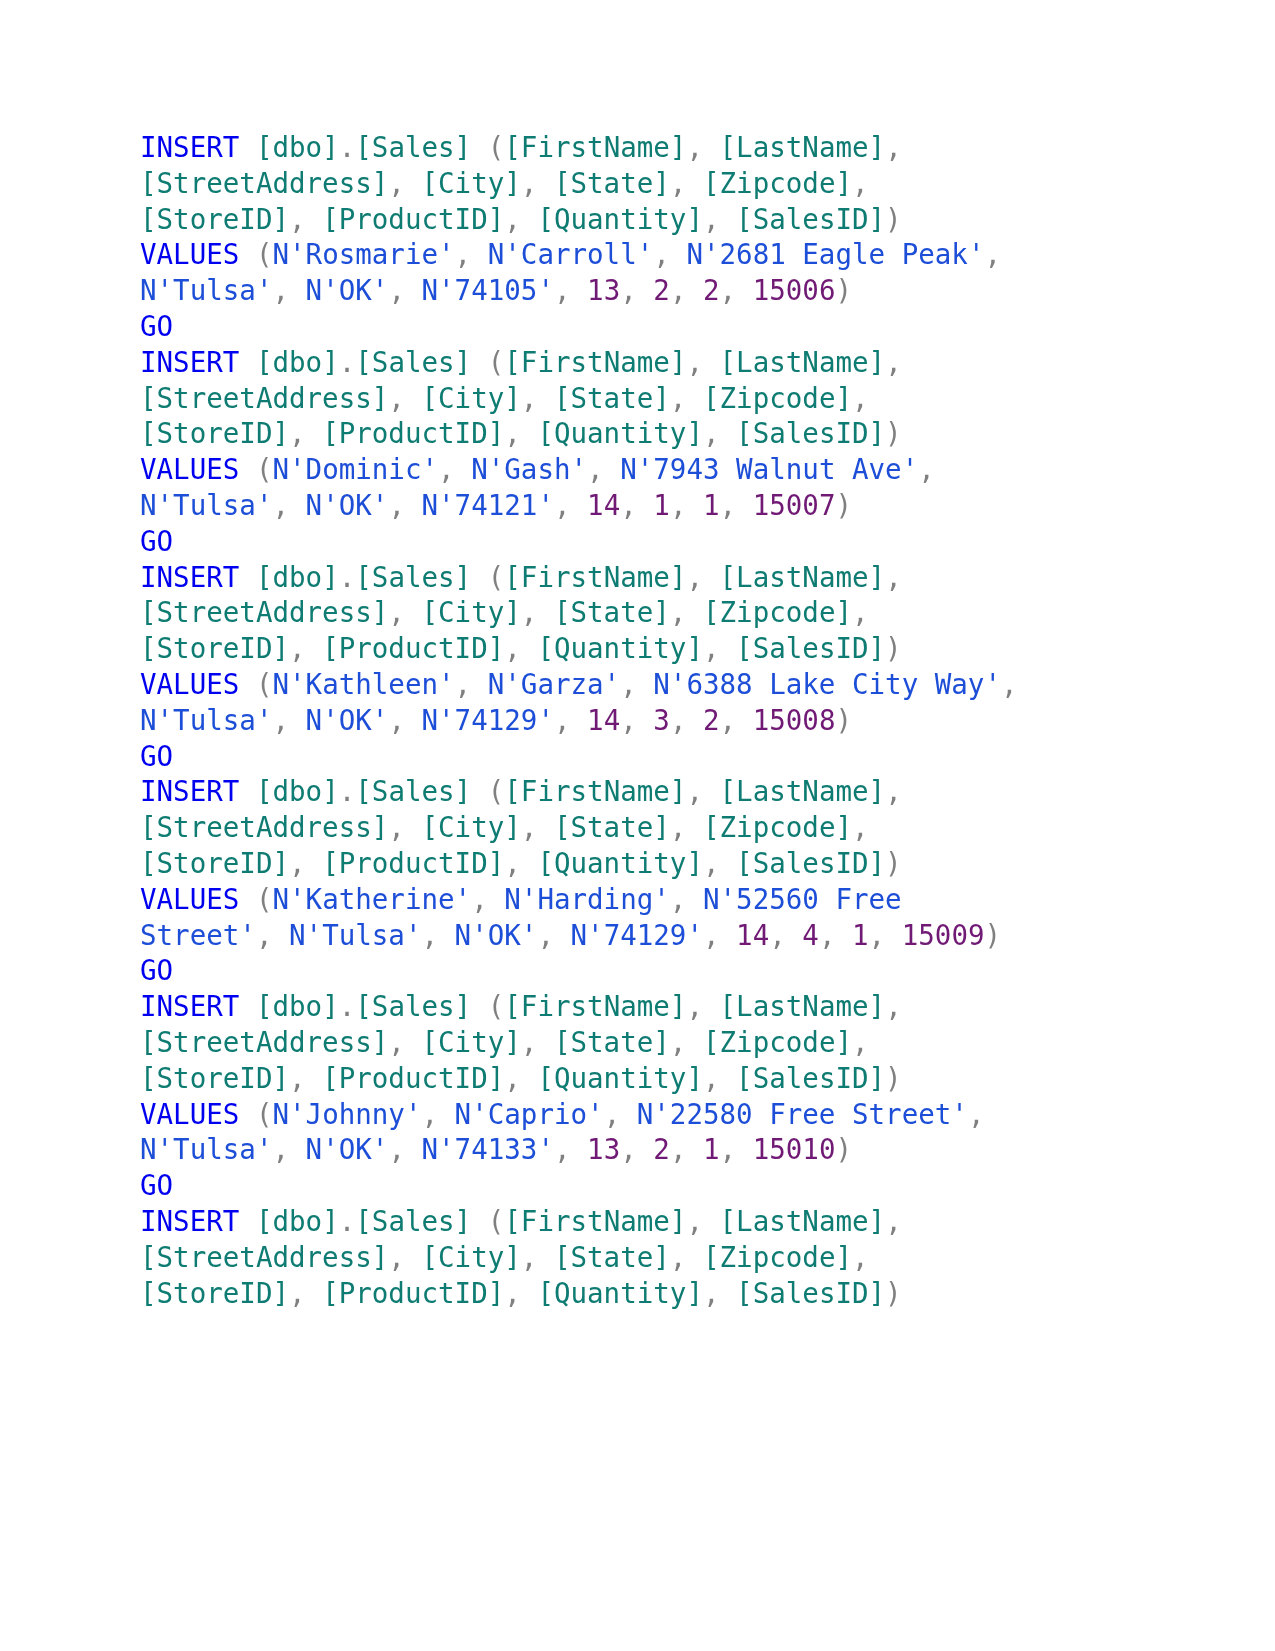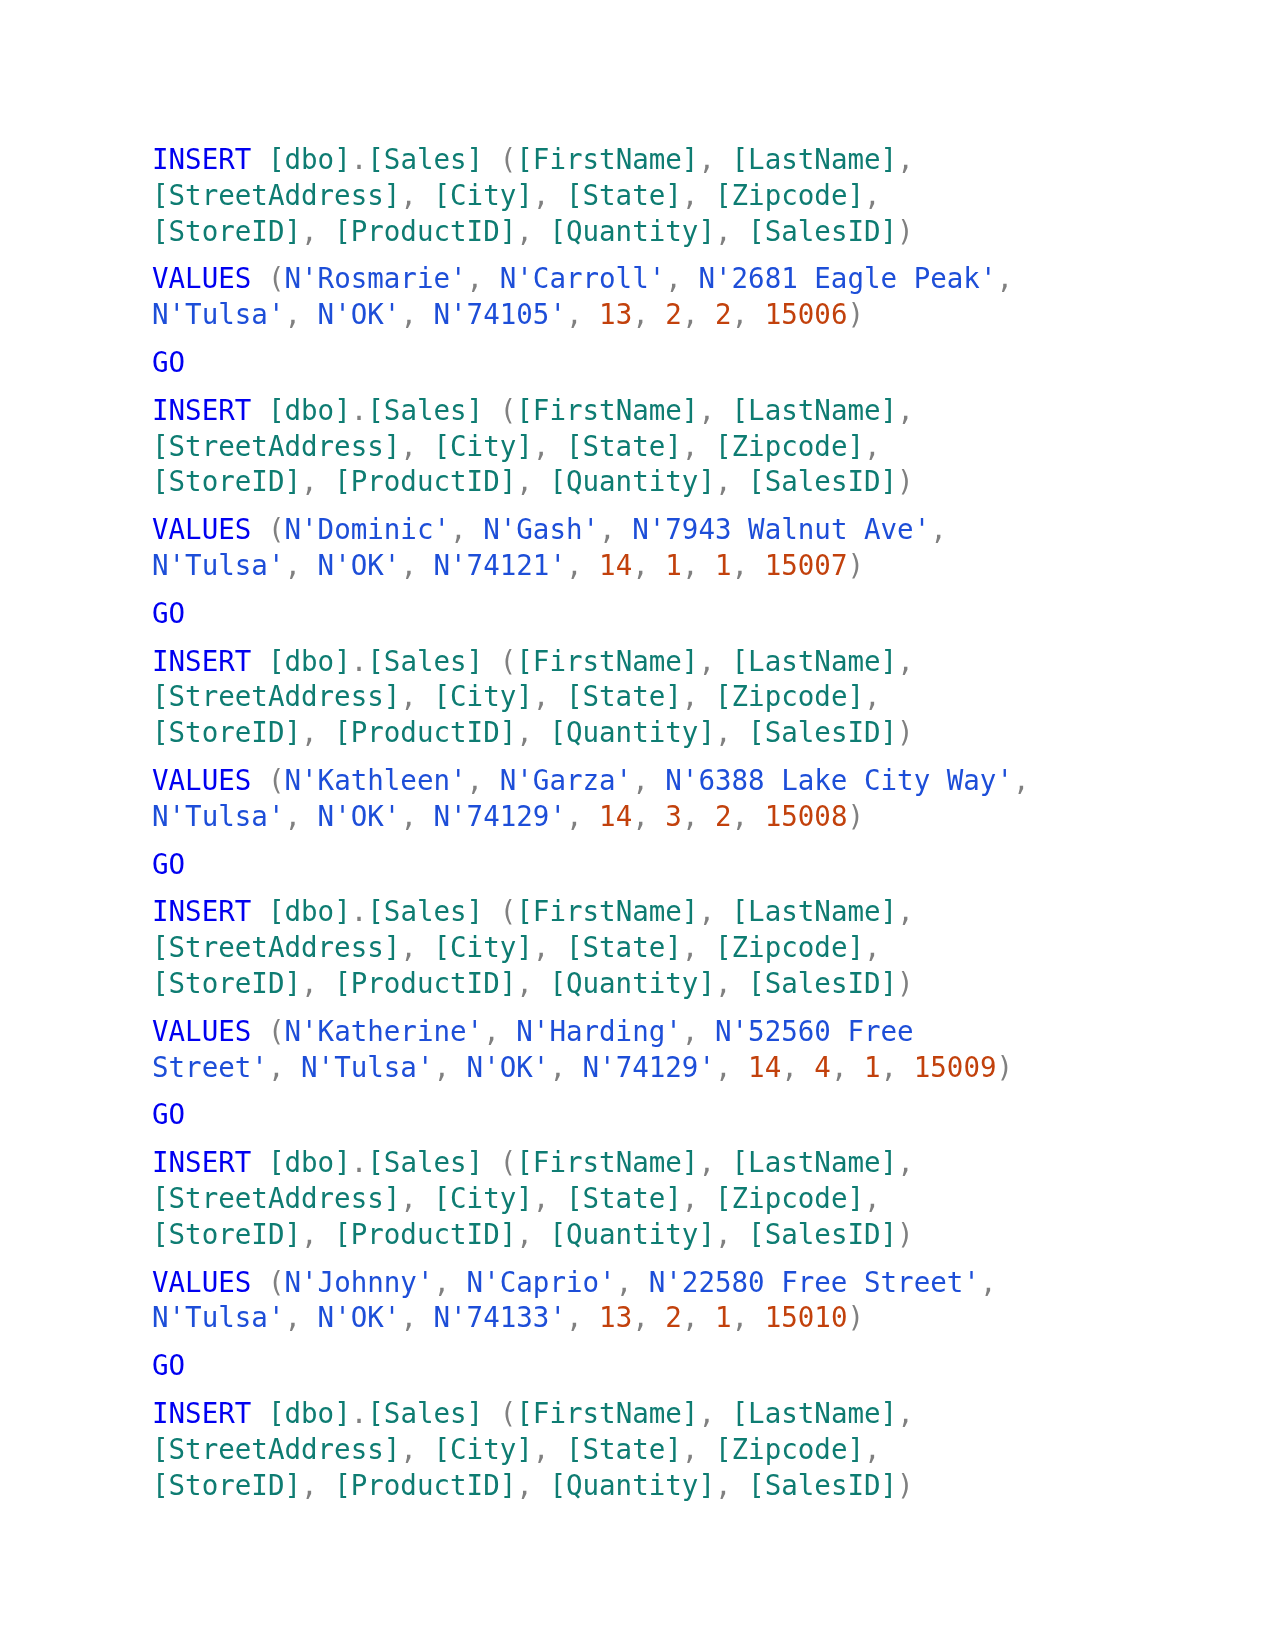--- a/index.html
+++ b/index.html
@@ -22,25 +22,25 @@
   .code {
     font-family: "DejaVu Sans Mono", "Liberation Mono", monospace;
     font-size: 27.5px;
     line-height: 35.8px;
     white-space: pre-wrap;
     word-break: normal;
     overflow-wrap: break-word;
     letter-spacing: 0px;
     margin: 0;
   }
-  .stmt { margin: 12px; padding: 0; }
+  .stmt { margin: 0; padding: 0; }
   .kw  { color: #0000f0; }
   .id  { color: #0e7c72; }
   .str { color: #1d4ed8; }
-  .num { color: #c2410c; text-align: center; }
+  .num { color: #701a75; text-align: center; }
   .pun { color: #808080; }
 </style>
 </head>
 <body>
 
 <div id="page">
   <div class="code" id="code-body"><div class="stmt"><span class="kw">INSERT</span><span class="pun"> </span><span class="id">[dbo]</span><span class="pun">.</span><span class="id">[Sales]</span><span class="pun"> (</span><span class="id">[FirstName]</span><span class="pun">, </span><span class="id">[LastName]</span><span class="pun">, </span><span class="id">[StreetAddress]</span><span class="pun">, </span><span class="id">[City]</span><span class="pun">, </span><span class="id">[State]</span><span class="pun">, </span><span class="id">[Zipcode]</span><span class="pun">, </span><span class="id">[StoreID]</span><span class="pun">, </span><span class="id">[ProductID]</span><span class="pun">, </span><span class="id">[Quantity]</span><span class="pun">, </span><span class="id">[SalesID]</span><span class="pun">)</span></div><div class="stmt"><span class="kw">VALUES</span><span class="pun"> (</span><span class="str">N'Rosmarie'</span><span class="pun">, </span><span class="str">N'Carroll'</span><span class="pun">, </span><span class="str">N'2681 Eagle Peak'</span><span class="pun">, </span><span class="str">N'Tulsa'</span><span class="pun">, </span><span class="str">N'OK'</span><span class="pun">, </span><span class="str">N'74105'</span><span class="pun">, </span><span class="num">13</span><span class="pun">, </span><span class="num">2</span><span class="pun">, </span><span class="num">2</span><span class="pun">, </span><span class="num">15006</span><span class="pun">)</span></div><div class="stmt"><span class="kw">GO</span></div><div class="stmt"><span class="kw">INSERT</span><span class="pun"> </span><span class="id">[dbo]</span><span class="pun">.</span><span class="id">[Sales]</span><span class="pun"> (</span><span class="id">[FirstName]</span><span class="pun">, </span><span class="id">[LastName]</span><span class="pun">, </span><span class="id">[StreetAddress]</span><span class="pun">, </span><span class="id">[City]</span><span class="pun">, </span><span class="id">[State]</span><span class="pun">, </span><span class="id">[Zipcode]</span><span class="pun">, </span><span class="id">[StoreID]</span><span class="pun">, </span><span class="id">[ProductID]</span><span class="pun">, </span><span class="id">[Quantity]</span><span class="pun">, </span><span class="id">[SalesID]</span><span class="pun">)</span></div><div class="stmt"><span class="kw">VALUES</span><span class="pun"> (</span><span class="str">N'Dominic'</span><span class="pun">, </span><span class="str">N'Gash'</span><span class="pun">, </span><span class="str">N'7943 Walnut Ave'</span><span class="pun">, </span><span class="str">N'Tulsa'</span><span class="pun">, </span><span class="str">N'OK'</span><span class="pun">, </span><span class="str">N'74121'</span><span class="pun">, </span><span class="num">14</span><span class="pun">, </span><span class="num">1</span><span class="pun">, </span><span class="num">1</span><span class="pun">, </span><span class="num">15007</span><span class="pun">)</span></div><div class="stmt"><span class="kw">GO</span></div><div class="stmt"><span class="kw">INSERT</span><span class="pun"> </span><span class="id">[dbo]</span><span class="pun">.</span><span class="id">[Sales]</span><span class="pun"> (</span><span class="id">[FirstName]</span><span class="pun">, </span><span class="id">[LastName]</span><span class="pun">, </span><span class="id">[StreetAddress]</span><span class="pun">, </span><span class="id">[City]</span><span class="pun">, </span><span class="id">[State]</span><span class="pun">, </span><span class="id">[Zipcode]</span><span class="pun">, </span><span class="id">[StoreID]</span><span class="pun">, </span><span class="id">[ProductID]</span><span class="pun">, </span><span class="id">[Quantity]</span><span class="pun">, </span><span class="id">[SalesID]</span><span class="pun">)</span></div><div class="stmt"><span class="kw">VALUES</span><span class="pun"> (</span><span class="str">N'Kathleen'</span><span class="pun">, </span><span class="str">N'Garza'</span><span class="pun">, </span><span class="str">N'6388 Lake City Way'</span><span class="pun">, </span><span class="str">N'Tulsa'</span><span class="pun">, </span><span class="str">N'OK'</span><span class="pun">, </span><span class="str">N'74129'</span><span class="pun">, </span><span class="num">14</span><span class="pun">, </span><span class="num">3</span><span class="pun">, </span><span class="num">2</span><span class="pun">, </span><span class="num">15008</span><span class="pun">)</span></div><div class="stmt"><span class="kw">GO</span></div><div class="stmt"><span class="kw">INSERT</span><span class="pun"> </span><span class="id">[dbo]</span><span class="pun">.</span><span class="id">[Sales]</span><span class="pun"> (</span><span class="id">[FirstName]</span><span class="pun">, </span><span class="id">[LastName]</span><span class="pun">, </span><span class="id">[StreetAddress]</span><span class="pun">, </span><span class="id">[City]</span><span class="pun">, </span><span class="id">[State]</span><span class="pun">, </span><span class="id">[Zipcode]</span><span class="pun">, </span><span class="id">[StoreID]</span><span class="pun">, </span><span class="id">[ProductID]</span><span class="pun">, </span><span class="id">[Quantity]</span><span class="pun">, </span><span class="id">[SalesID]</span><span class="pun">)</span></div><div class="stmt"><span class="kw">VALUES</span><span class="pun"> (</span><span class="str">N'Katherine'</span><span class="pun">, </span><span class="str">N'Harding'</span><span class="pun">, </span><span class="str">N'52560 Free Street'</span><span class="pun">, </span><span class="str">N'Tulsa'</span><span class="pun">, </span><span class="str">N'OK'</span><span class="pun">, </span><span class="str">N'74129'</span><span class="pun">, </span><span class="num">14</span><span class="pun">, </span><span class="num">4</span><span class="pun">, </span><span class="num">1</span><span class="pun">, </span><span class="num">15009</span><span class="pun">)</span></div><div class="stmt"><span class="kw">GO</span></div><div class="stmt"><span class="kw">INSERT</span><span class="pun"> </span><span class="id">[dbo]</span><span class="pun">.</span><span class="id">[Sales]</span><span class="pun"> (</span><span class="id">[FirstName]</span><span class="pun">, </span><span class="id">[LastName]</span><span class="pun">, </span><span class="id">[StreetAddress]</span><span class="pun">, </span><span class="id">[City]</span><span class="pun">, </span><span class="id">[State]</span><span class="pun">, </span><span class="id">[Zipcode]</span><span class="pun">, </span><span class="id">[StoreID]</span><span class="pun">, </span><span class="id">[ProductID]</span><span class="pun">, </span><span class="id">[Quantity]</span><span class="pun">, </span><span class="id">[SalesID]</span><span class="pun">)</span></div><div class="stmt"><span class="kw">VALUES</span><span class="pun"> (</span><span class="str">N'Johnny'</span><span class="pun">, </span><span class="str">N'Caprio'</span><span class="pun">, </span><span class="str">N'22580 Free Street'</span><span class="pun">, </span><span class="str">N'Tulsa'</span><span class="pun">, </span><span class="str">N'OK'</span><span class="pun">, </span><span class="str">N'74133'</span><span class="pun">, </span><span class="num">13</span><span class="pun">, </span><span class="num">2</span><span class="pun">, </span><span class="num">1</span><span class="pun">, </span><span class="num">15010</span><span class="pun">)</span></div><div class="stmt"><span class="kw">GO</span></div><div class="stmt"><span class="kw">INSERT</span><span class="pun"> </span><span class="id">[dbo]</span><span class="pun">.</span><span class="id">[Sales]</span><span class="pun"> (</span><span class="id">[FirstName]</span><span class="pun">, </span><span class="id">[LastName]</span><span class="pun">, </span><span class="id">[StreetAddress]</span><span class="pun">, </span><span class="id">[City]</span><span class="pun">, </span><span class="id">[State]</span><span class="pun">, </span><span class="id">[Zipcode]</span><span class="pun">, </span><span class="id">[StoreID]</span><span class="pun">, </span><span class="id">[ProductID]</span><span class="pun">, </span><span class="id">[Quantity]</span><span class="pun">, </span><span class="id">[SalesID]</span><span class="pun">)</span></div></div>
 </div>
 
 </body></html>

